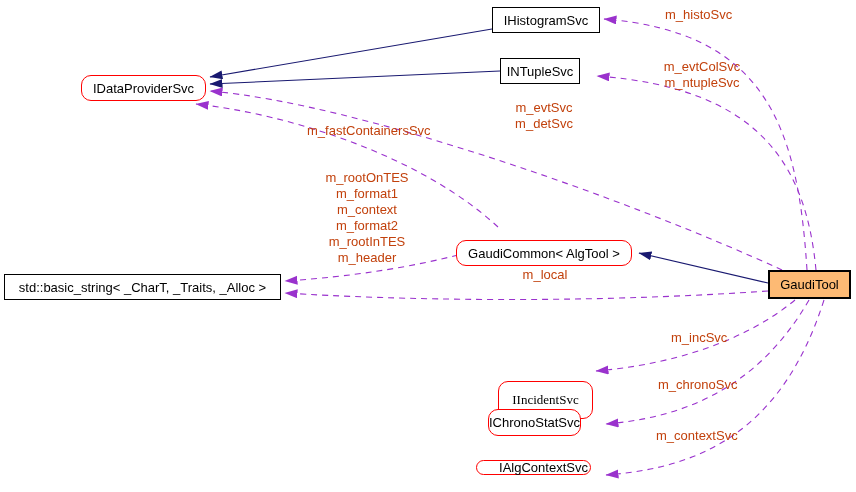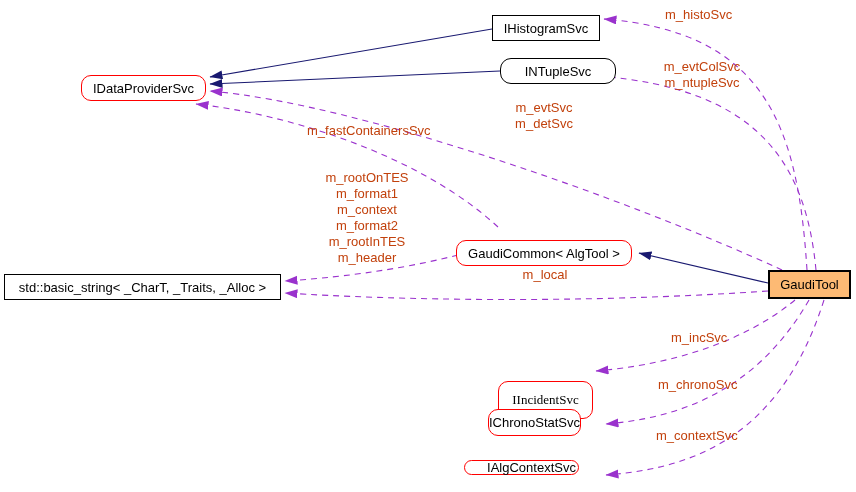--- a/index.html
+++ b/index.html
@@ -68,37 +68,37 @@
     <path d="M 816,270 C 806,165 760,88 597,76" fill="none" stroke="#9a32cd" stroke-width="1.1" stroke-dasharray="6,5" marker-end="url(#arr-purple)"></path>
     <path d="M 782,270 C 630,200 360,104 210,91" fill="none" stroke="#9a32cd" stroke-width="1.1" stroke-dasharray="6,5" marker-end="url(#arr-purple)"></path>
     <path d="M 498,227 C 420,155 288,114 196,104" fill="none" stroke="#9a32cd" stroke-width="1.1" stroke-dasharray="6,5" marker-end="url(#arr-purple)"></path>
     <path d="M 458,255 C 395,271 332,278 285,281" fill="none" stroke="#9a32cd" stroke-width="1.1" stroke-dasharray="6,5" marker-end="url(#arr-purple)"></path>
     <path d="M 768,291 C 580,304 395,300 285,293" fill="none" stroke="#9a32cd" stroke-width="1.1" stroke-dasharray="6,5" marker-end="url(#arr-purple)"></path>
     <path d="M 795,300 C 738,347 658,366 596,371" fill="none" stroke="#9a32cd" stroke-width="1.1" stroke-dasharray="6,5" marker-end="url(#arr-purple)"></path>
     <path d="M 809,300 C 756,392 678,418 606,424" fill="none" stroke="#9a32cd" stroke-width="1.1" stroke-dasharray="6,5" marker-end="url(#arr-purple)"></path>
     <path d="M 824,300 C 782,432 700,468 606,475" fill="none" stroke="#9a32cd" stroke-width="1.1" stroke-dasharray="6,5" marker-end="url(#arr-purple)"></path>
   </svg>
 
-  <div class="node" style="left:492px; top:7px; width:108px; height:26px;margin-top:8px;">IHistogramSvc</div>
+  <div class="node" style="left:492px; top:7px; width:108px; height:26px;">IHistogramSvc</div>
 
-  <div class="node" style="left:500px; top:58px; width:116px; height:26px;border-radius:11px;">INTupleSvc</div>
+  <div class="node" style="left:500px; top:58px; width:80px; height:26px;">INTupleSvc</div>
 
   <div class="node red" style="left:81px; top:75px; width:125px; height:26px;">IDataProviderSvc</div>
 
   <div class="node red" style="left:456px; top:240px; width:176px; height:26px;">GaudiCommon&lt; AlgTool &gt;</div>
 
   <div class="node" style="left:4px; top:274px; width:277px; height:26px;">std::basic_string&lt; _CharT, _Traits, _Alloc &gt;</div>
 
   <div class="node current" style="left:768px; top:270px; width:83px; height:29px;">GaudiTool</div>
 
   <div class="node red" style="left:498px; top:381px; width:95px; height:38px;font-family:Liberation Serif, serif;">IIncidentSvc</div>
 
   <div class="node red" style="left:488px; top:409px; width:93px; height:27px;">IChronoStatSvc</div>
 
-  <div class="node red" style="left:464px; top:460px; width:115px; height:15px;padding-left:20px;">IAlgContextSvc</div>
+  <div class="node red" style="left:476px; top:460px; width:115px; height:15px;padding-left:20px;">IAlgContextSvc</div>
 
   <div class="elabel" style="left:665px; top:7px;">m_histoSvc</div>
 
   <div class="elabel" style="left:651px; top:59px; width:102px;">
     <div>m_evtColSvc</div>
     <div>m_ntupleSvc</div>
   </div>
 
   <div class="elabel" style="left:492px; top:100px; width:104px;">
     <div>m_evtSvc</div>

